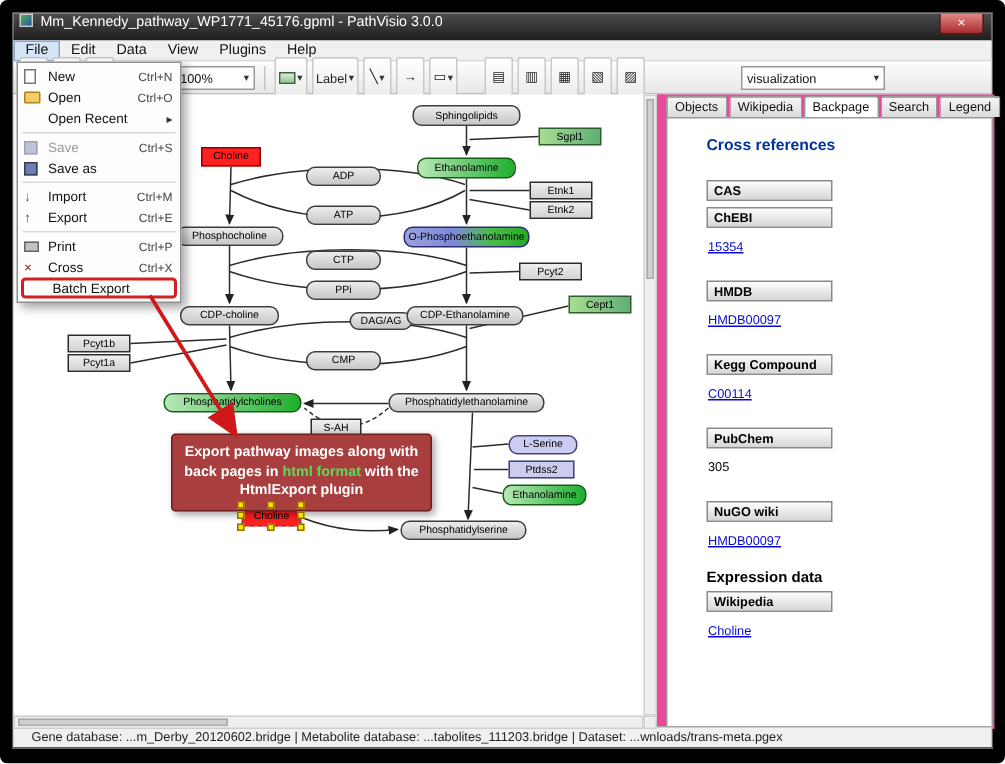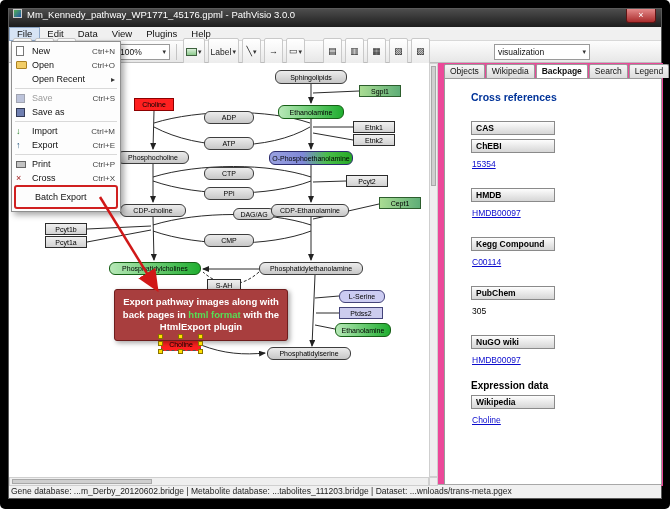--- a/index.html
+++ b/index.html
@@ -69,44 +69,44 @@
   #callout .hl { color:#55e055; }
 
   .scroll-track { position:absolute; background:#efefef; border:1px solid #cfcfcf; z-index:5; }
   .scroll-thumb { position:absolute; background:#cfcfcf; border:1px solid #a8a8a8; }
 
   
   #sidepanel { position:absolute; left:429px; top:0; width:225px; height:423px; background:#ec4899; border-left:5px solid #ec4899; }
   #tabs { display:flex; height:15px; padding:1px 1px 0 1px; }
   .tab { font-size:8.5px; color:#111; background:linear-gradient(#f6f6f6,#dcdcdc); border:1px solid #9a9a9a;
     border-bottom:none; padding:1px 5px 0 5px; margin-right:1px; border-radius:2px 2px 0 0; white-space:nowrap; }
-  .tab.active { background:#ffffff; position:relative; z-index:2; font-weight:bold; }
+  .tab.active { background:#ffffff; position:relative; z-index:2; font-weight:normal; }
   #panel-content { position:absolute; left:1px; right:1px; top:15px; bottom:1px; background:#ffffff;
     border:1px solid #9a9a9a; overflow:hidden; padding:12px 8px 0 26px; }
   #crossref-heading { color:#003399; font-weight:bold; font-size:10.5px; margin-bottom:14px; }
   .bp-head { display:inline-block; min-width:84px; height:14px; line-height:13px; font-size:8.5px; font-weight:bold;
     color:#000; background:linear-gradient(#fdfdfd,#d6d6d6); border:1px solid #8a8a8a; padding:0 4px; }
   .bp-link { display:block; font-size:8.5px; color:#0b0bcd; text-decoration:underline; margin:6px 0 15px 1px; }
   .bp-plain { display:block; font-size:8.5px; color:#000; margin:6px 0 15px 1px; }
   #expression-footer { font-weight:bold; font-size:10px; color:#000; margin-top:2px; }
 
   
   #statusbar { position:absolute; left:0; bottom:0; width:100%; height:14px; background:#f0f0f0;
-    border-top:1px solid #a8a8a8; font-size:8.5px; color:#222; line-height:13px; padding:0 2px;
+    border-top:1px solid #a8a8a8; font-size:8.5px; color:#222; line-height:13px; padding:0 12px;
     white-space:nowrap; overflow:hidden; }
 
   
   #filemenu { position:absolute; left:2px; top:32px; width:110px; z-index:40; background:#fdfdfd;
     border:1px solid #8f8f8f; box-shadow:3px 3px 6px rgba(0,0,0,.35); padding:2px 1px; }
   .fm-item { display:flex; align-items:center; height:14px; font-size:9px; color:#111; padding:0 4px 0 3px; }
   .fm-item .fm-ic { width:16px; display:flex; align-items:center; }
   .fm-item .fm-label { flex:1; white-space:nowrap; }
   .fm-item .fm-short { font-size:8px; color:#444; margin-left:6px; }
   .fm-item.disabled { color:#9c9c9c; }
-  .fm-item.highlight { border:2px solid #d02020; border-radius:3px; height:24px; margin:0 1px; }
+  .fm-item.highlight { border:2px solid #d02020; border-radius:3px; height:14px; margin:0 1px; }
   .fm-sep { height:1px; background:#d9d9d9; margin:2px 2px; }
   .fm-sub { font-size:8px; color:#333; margin-left:6px; }
 
   #arrow-overlay { position:absolute; left:0; top:0; z-index:60; pointer-events:none; }
 </style>
 </head>
 <body>
 
 <div id="frame">
   <div id="win">

